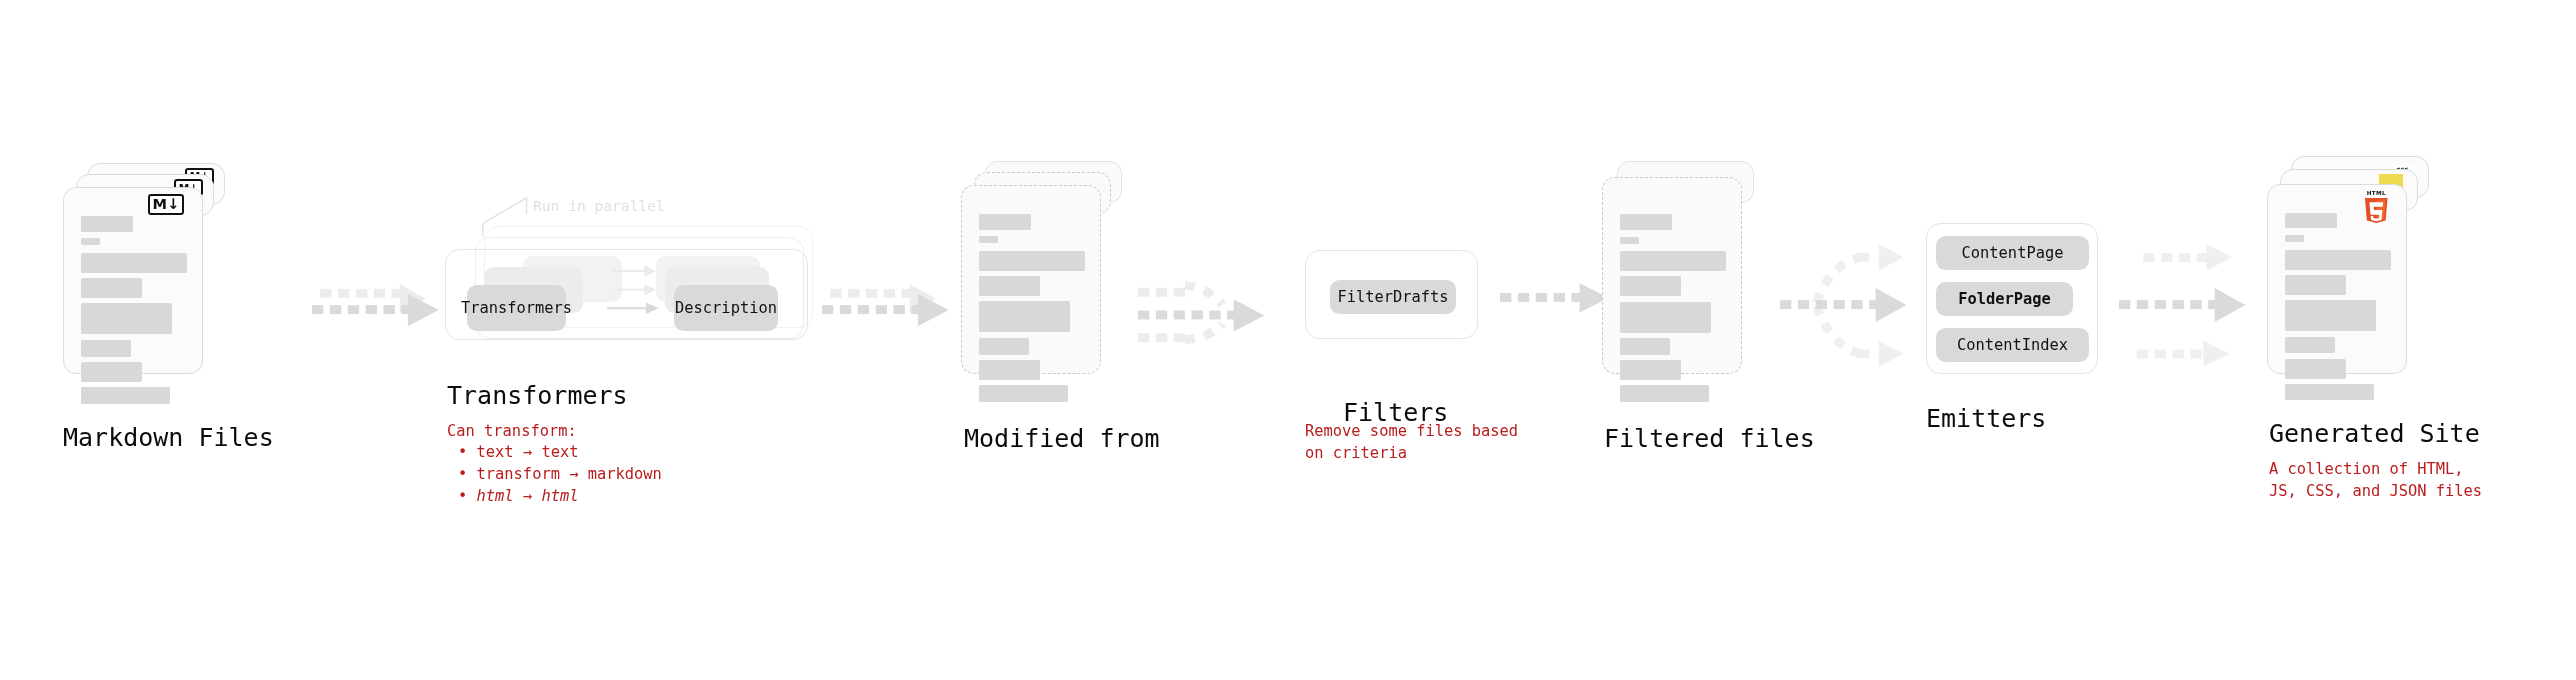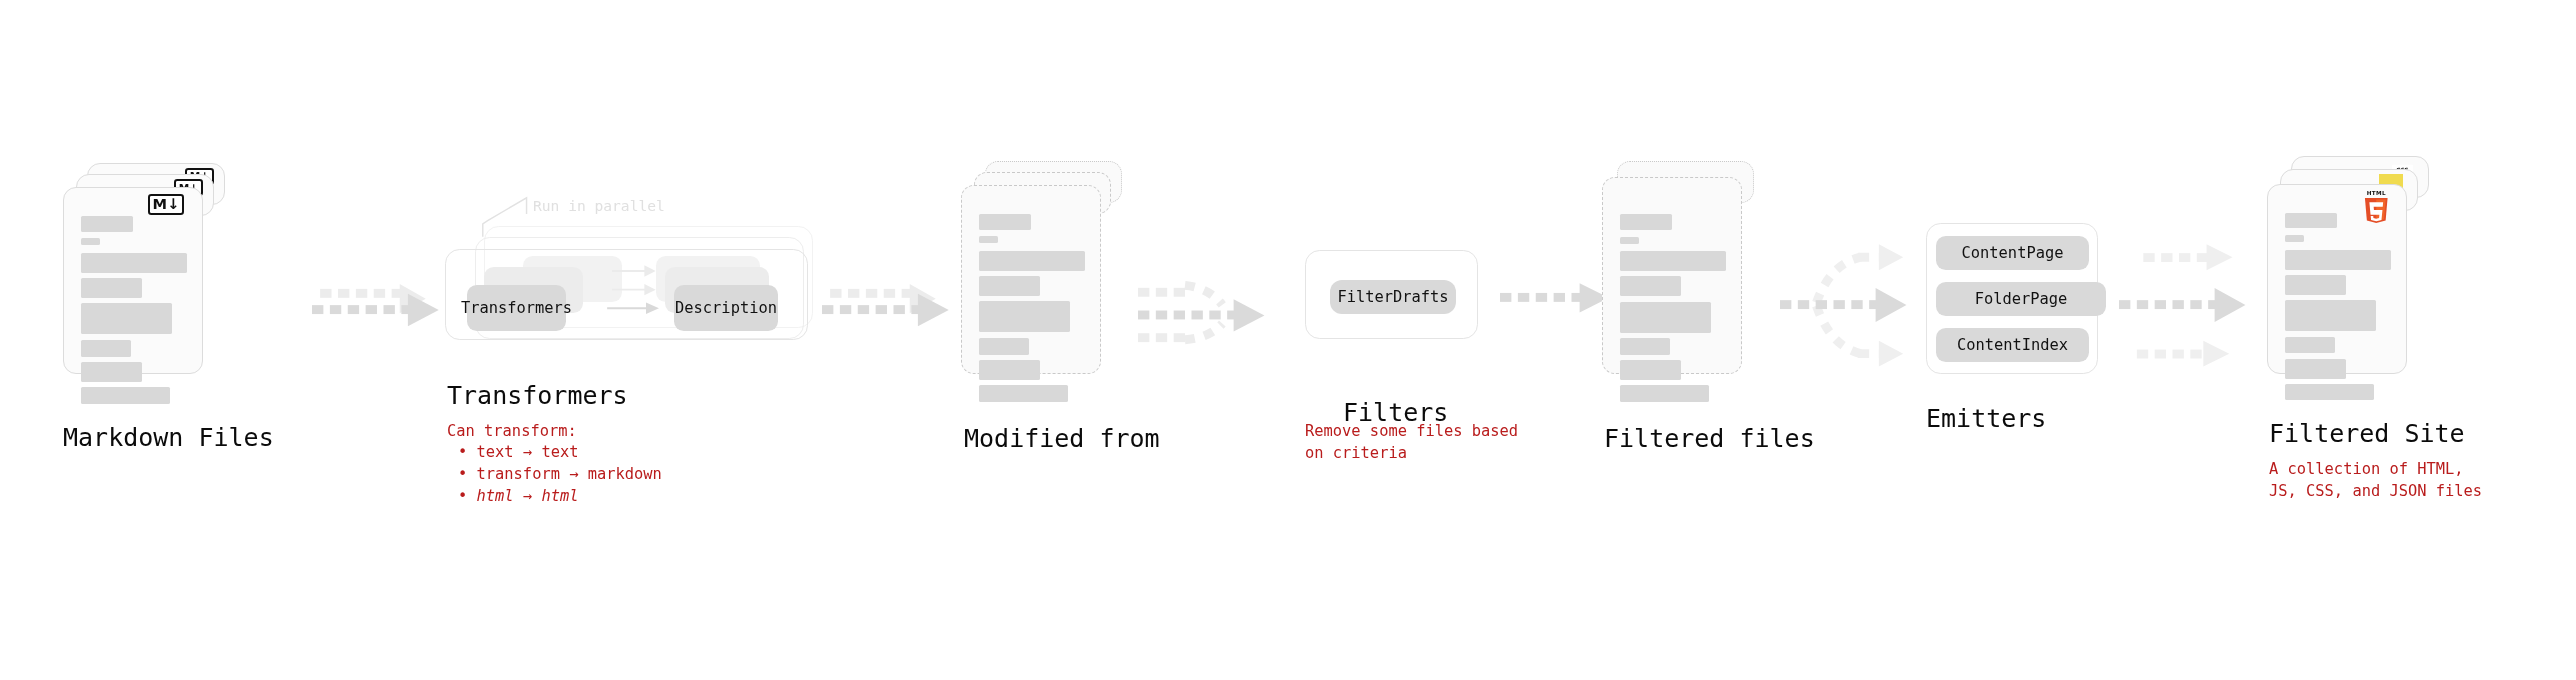--- a/index.html
+++ b/index.html
@@ -213,21 +213,21 @@
         <rect x="22" y="62" width="14" height="11"></rect>
       <rect x="44" y="62" width="14" height="11"></rect>
         <rect x="66" y="62" width="14" height="11"></rect>
       <rect x="88" y="62" width="14" height="11"></rect>
         <rect x="110" y="62" width="14" height="11"></rect>
       <path d="M118 48 L156 68 L118 88 Z"></path>
     </g>
   </svg>
 
   <div class="gbox" style="left:1305px;top:250px;width:173px;height:89px;"></div>
-  <div class="chip" style="left:1330px;top:280px;width:126px;height:34px;border-radius:12px;">
+  <div class="chip" style="left:1330px;top:280px;width:126px;height:34px;">
     <span>FilterDrafts</span>
   </div>
   <div class="node title" style="left:1305px;top:398px;margin-left:38px;">Filters</div>
   <div class="node sub" style="left:1305px;top:420px;">Remove some files based
 on criteria</div>
 
   <svg class="arrowlayer" style="left:1500px;top:283px;width:130px;height:41px;" viewBox="0 0 160 50">
     <g fill="#dadada">
       <rect x="0" y="12" width="14" height="11"></rect>
         <rect x="22" y="12" width="14" height="11"></rect>
@@ -270,21 +270,21 @@
       <rect x="88" y="79" width="14" height="11"></rect>
         <rect x="110" y="79" width="14" height="11"></rect>
       <path d="M118 64 L156 85 L118 106 Z"></path>
     </g>
   </svg>
 
   <div class="gbox" style="left:1926px;top:223px;width:172px;height:151px;"></div>
   <div class="chip" style="left:1936px;top:236px;width:153px;height:34px;">
     <span>ContentPage</span>
   </div>
-  <div class="chip" style="left:1936px;top:282px;width:170px;height:34px;">
+  <div class="chip" style="left:1936px;top:282px;width:137px;height:34px;font-weight:bold;">
     <span>FolderPage</span>
   </div>
   <div class="chip" style="left:1936px;top:328px;width:153px;height:34px;">
     <span>ContentIndex</span>
   </div>
   <div class="node title" style="left:1926px;top:404px;">Emitters</div>
 
   <svg class="arrowlayer" style="left:2119px;top:236px;width:154px;height:138px;" viewBox="0 0 190 170">
     <g fill="#efefef">
       <rect x="30" y="21" width="14" height="11"></rect>
@@ -331,18 +331,18 @@
       <div class="bar" style="left:17px;top:174px;width:61px;height:19.5px;"></div>
       <div class="bar" style="left:17px;top:199px;width:89px;height:16.3px;"></div>
     </div>
     <svg class="h5" style="left:93px;top:32.5px;width:32.5px;height:34px;" viewBox="0 0 40 42">
       <text x="20" y="8" text-anchor="middle" font-family="DejaVu Sans, sans-serif" font-size="7" font-weight="bold" fill="#111" letter-spacing="0.4">HTML</text>
       <path d="M6 11 L8.4 39 L20 42 L31.6 39 L34 11 Z" fill="#e44d26"></path>
       <path d="M20 13 L20 40.2 L29.6 37.5 L31.7 13 Z" fill="#f16529"></path>
       <path d="M11.5 16.5 h17 l-0.5 5.4 h-11.2 l0.35 4 h10.5 l-1.2 12.4 L20 39.7 l-6.4 -1.4 l-0.45 -5h3.15l0.23 2.6 L20 36.6 l3.5 -0.75 l0.36 -4.1 h-10.9 Z" fill="#ffffff"></path>
     </svg>
   </div>
-  <div class="node title" style="left:2269px;top:419px;">Filtered Site</div>
+  <div class="node title" style="left:2269px;top:419px;">Generated Site</div>
   <div class="node sub" style="left:2269px;top:458px;">A collection of HTML,
 JS, CSS, and JSON files</div>
 
 </div>
 
 
 </body></html>

